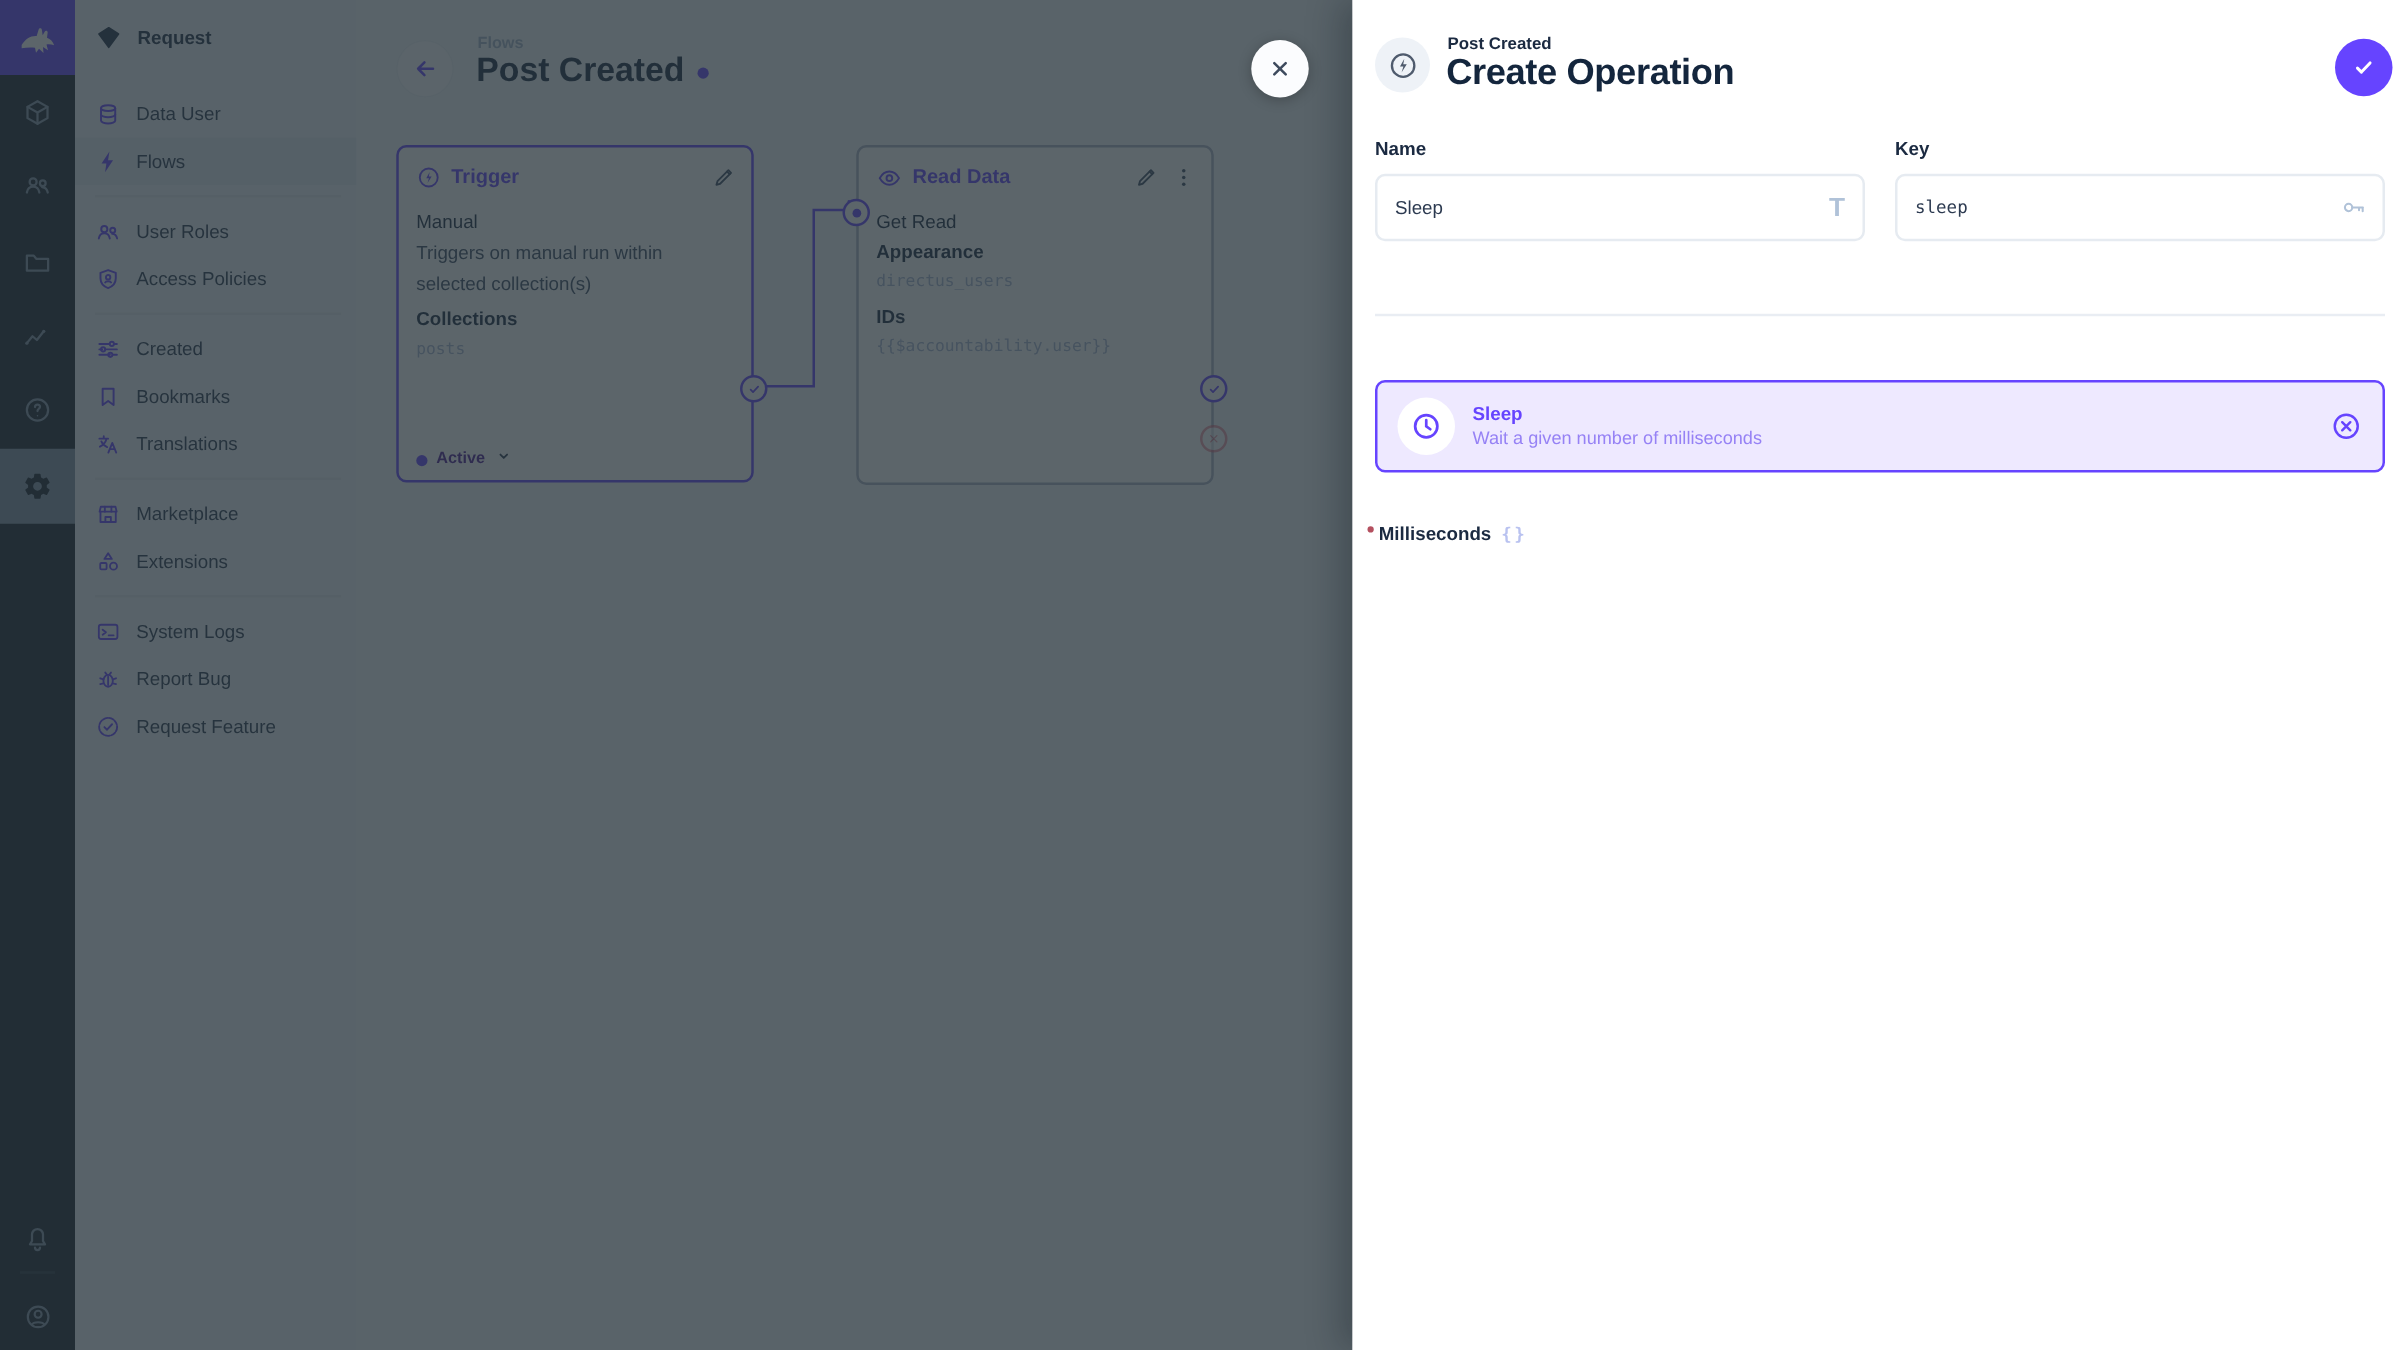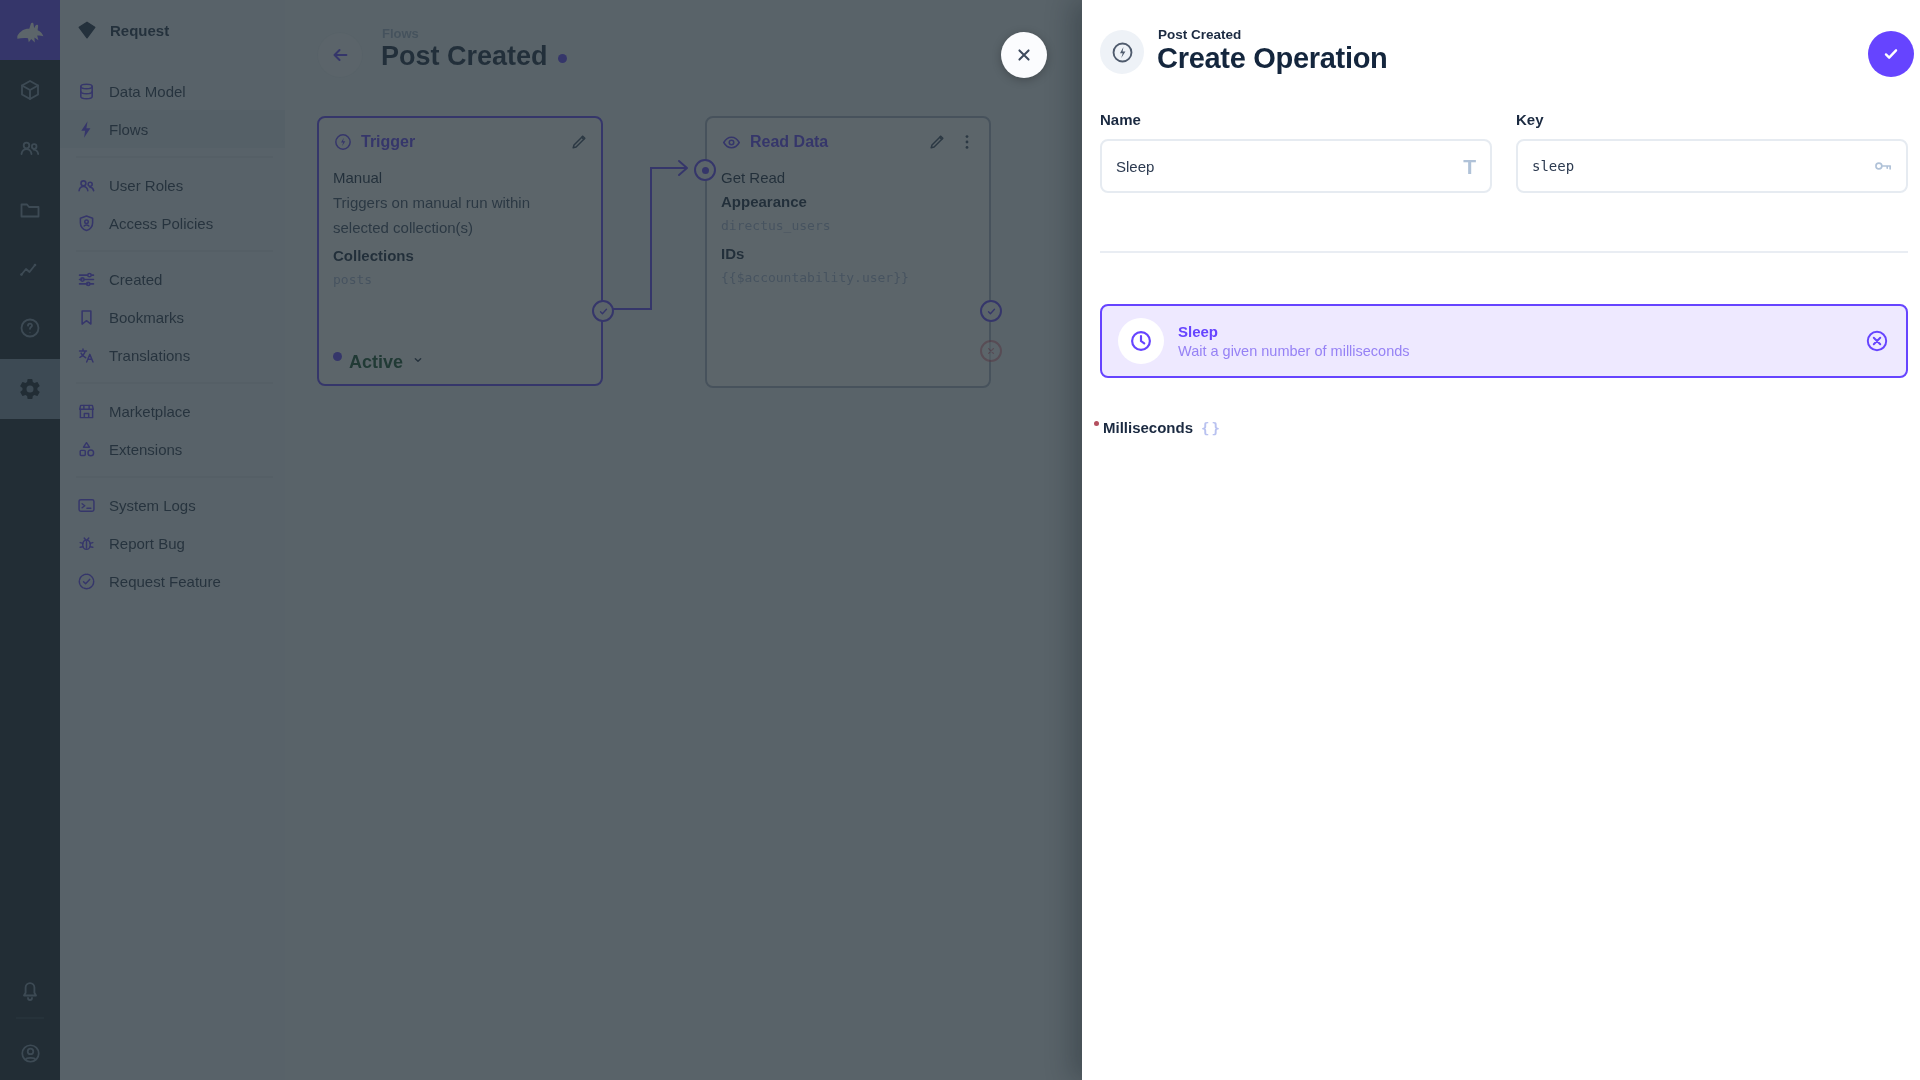--- a/index.html
+++ b/index.html
@@ -40,22 +40,22 @@
 
   .flow-card{position:absolute;width:286px;background:#fff;border-radius:8px;box-sizing:border-box;}
   .flow-card .inner{padding:12px 14px;}
   .fc-head{display:flex;align-items:center;gap:8px;height:24px;color:#6644ff;
            font-size:16px;font-weight:700;margin-bottom:12px;}
   .fc-tools{position:absolute;top:14px;display:flex;gap:10px;color:#3f4e66;}
   .fc-name{font-size:15px;color:#1b2a41;line-height:24px;}
   .fc-desc{font-size:15px;color:#3f4e66;line-height:25px;}
   .fc-label{font-size:15px;font-weight:700;color:#1b2a41;line-height:24px;margin-top:4px;}
   .fc-mono{font-family:"DejaVu Sans Mono",monospace;font-size:13px;color:#a9b6d4;line-height:24px;}
-  .fc-status{position:absolute;left:14px;bottom:11px;display:flex;align-items:flex-start;gap:7px;
-             font-size:18px;font-weight:600;color:#14532d;}
+  .fc-status{position:absolute;left:14px;bottom:11px;display:flex;align-items:flex-end;gap:7px;
+             font-size:13px;font-weight:600;color:#4c1d95;}
   .status-dot{width:9px;height:9px;border-radius:50%;background:#6644ff;}
 
   .anchor{position:absolute;width:22px;height:22px;border-radius:50%;background:#fff;
           border:2px solid #6644ff;box-sizing:border-box;display:flex;align-items:center;
           justify-content:center;color:#6644ff;}
   .anchor.reject{border-color:#e35169;color:#e35169;opacity:.55;}
   .in-dot{width:7px;height:7px;border-radius:50%;background:#6644ff;}
 
   
   .overlay{position:absolute;left:0;top:0;width:1082px;height:1080px;background:rgba(38,50,56,0.75);z-index:40;}
@@ -354,21 +354,21 @@
       <svg class="ic" width="22" height="22" style="color:#21304a">
           <use href="#i-diamond"></use>
         </svg>
       <span class="project-name">Request</span>
     </div>
     <div class="nav-list">
       <div class="nav-item">
           <svg class="ic" width="21" height="21">
             <use href="#i-db"></use>
           </svg>
-          <span>Data Model</span>
+          <span>Data User</span>
         </div>
       <div class="nav-item active">
           <svg class="ic" width="21" height="21">
             <use href="#i-bolt"></use>
           </svg>
           <span>Flows</span>
         </div>
       <div class="nav-divider"></div>
       <div class="nav-item">
           <svg class="ic" width="21" height="21">
@@ -478,21 +478,21 @@
             <use href="#i-chev-down"></use>
           </svg>
       </div>
       <div class="anchor" style="right:-13px;top:182px">
         <svg class="ic" width="13" height="13">
             <use href="#i-check"></use>
           </svg>
       </div>
     </div>
 
-    <div class="flow-card" style="left:420px;top:116px;height:272px;border:2px solid #aab3c5">
+    <div class="flow-card" style="left:400px;top:116px;height:272px;border:2px solid #aab3c5">
       <div class="inner">
         <div class="fc-head">
           <svg class="ic" width="21" height="21">
               <use href="#i-eye"></use>
             </svg>
           <span>Read Data</span>
         </div>
         <div class="fc-name">Get Read</div>
         <div class="fc-label" style="margin-top:0">Appearance</div>
         <div class="fc-mono">directus_users</div>

